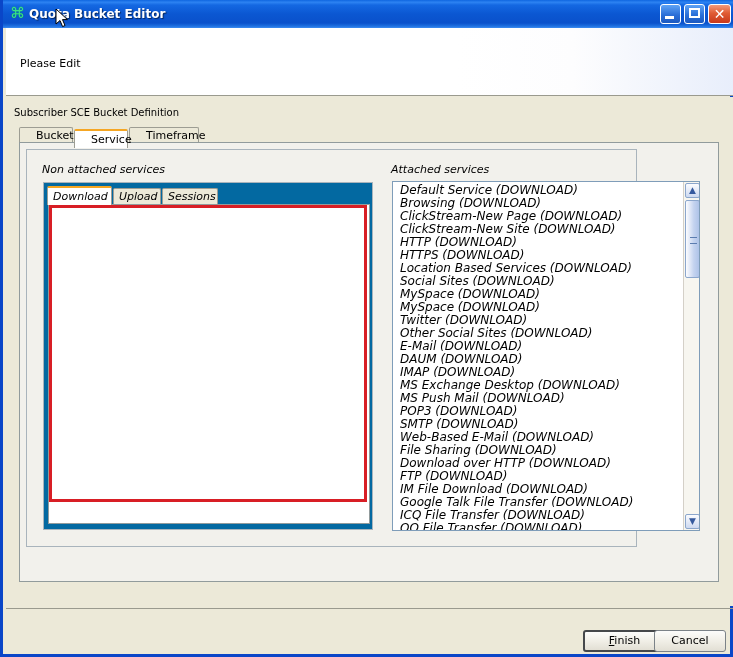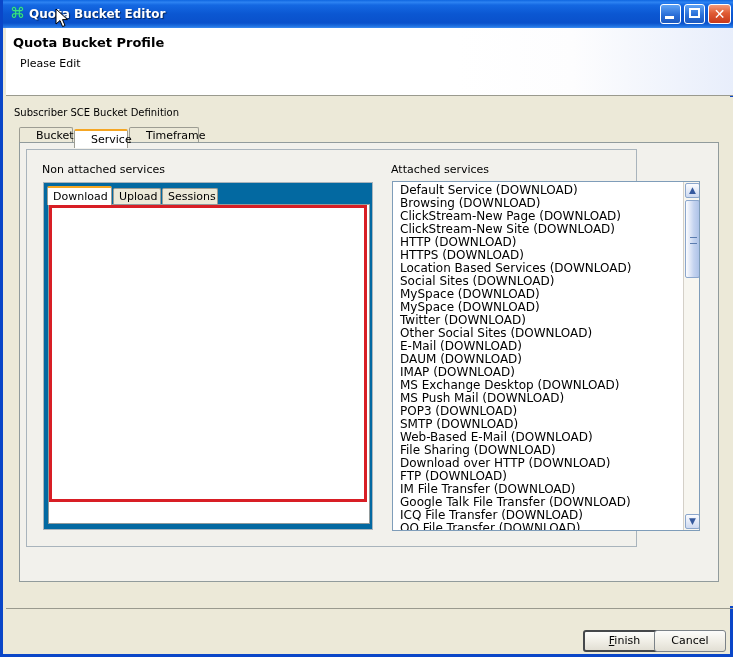--- a/index.html
+++ b/index.html
@@ -82,21 +82,21 @@
     z-index:3;
   }
 
   
   #tab-panel{
     position:absolute;left:13px;top:45px;width:700px;height:440px;
     background:#F2F1EC;border:1px solid #919b9c;box-sizing:border-box;
   }
   #inner-frame{
     position:absolute;left:6px;top:6px;width:611px;height:398px;
-    border:1px solid #A9B4BC;background:#F2F1EC;box-sizing:border-box;
+    border:1px solid #A9B4BC;background:#F2F1EC;box-sizing:border-box;font-style:italic;
   }
 
   
   #left-label{position:absolute;left:15px;top:13px;font-size:11px;}
   #left-group{
     position:absolute;left:16px;top:32px;width:330px;height:348px;
     border:1px solid #A9B4BC;background:#0369a1;box-sizing:border-box;
   }
   #inner-tabs{position:absolute;left:3px;top:3px;height:18px;}
   .itab{
@@ -183,21 +183,20 @@
     <div class="wbtn" id="btn-close">
         <span>✕</span>
       </div>
 
     <svg id="cursor" viewBox="0 0 14 22">
       <path d="M1,1 L1,16 L5,12.5 L7.6,18.6 L10,17.5 L7.5,11.6 L12.5,11.6 Z" fill="#ffffff" stroke="#000000" stroke-width="1"></path>
     </svg>
   </div>
 
   <div id="header">
-    <div id="header-title">Quota Bucket Profile</div>
     <div id="header-sub">Please Edit</div>
   </div>
 
   <div id="body">
 
     <div id="section-label">Subscriber SCE Bucket Definition</div>
 
     <div id="outer-tabs">
       <div class="otab" style="left:0px;width:54px;">Bucket</div>
       <div class="otab active" style="left:55px;width:54px;">Service</div>
@@ -241,21 +240,21 @@
               <div class="litem">DAUM (DOWNLOAD)</div>
               <div class="litem">IMAP (DOWNLOAD)</div>
               <div class="litem">MS Exchange Desktop (DOWNLOAD)</div>
               <div class="litem">MS Push Mail (DOWNLOAD)</div>
               <div class="litem">POP3 (DOWNLOAD)</div>
               <div class="litem">SMTP (DOWNLOAD)</div>
               <div class="litem">Web-Based E-Mail (DOWNLOAD)</div>
               <div class="litem">File Sharing (DOWNLOAD)</div>
               <div class="litem">Download over HTTP (DOWNLOAD)</div>
               <div class="litem">FTP (DOWNLOAD)</div>
-              <div class="litem">IM File Transfer (DOWNLOAD)</div>
+              <div class="litem">IM File Download (DOWNLOAD)</div>
               <div class="litem">Google Talk File Transfer (DOWNLOAD)</div>
               <div class="litem">ICQ File Transfer (DOWNLOAD)</div>
               <div class="litem">QQ File Transfer (DOWNLOAD)</div>
             </div>
 
           <div id="sbar">
             <div class="sarrow" id="sup">▲</div>
             <div id="sthumb">
                 <i></i>
               </div>

